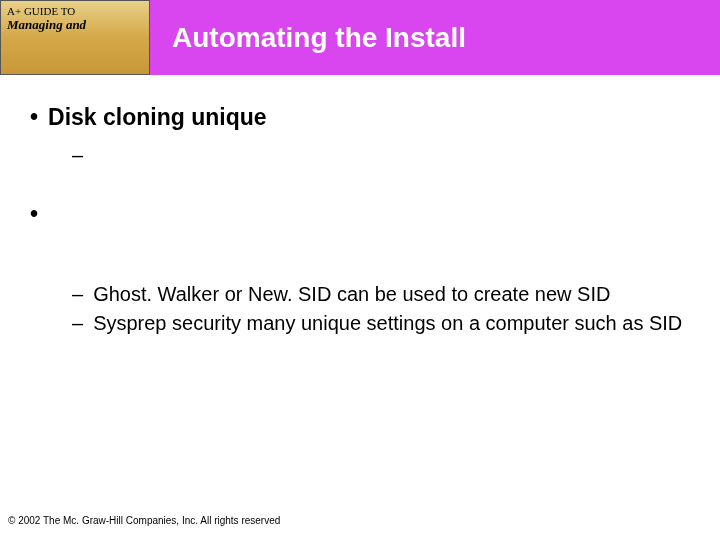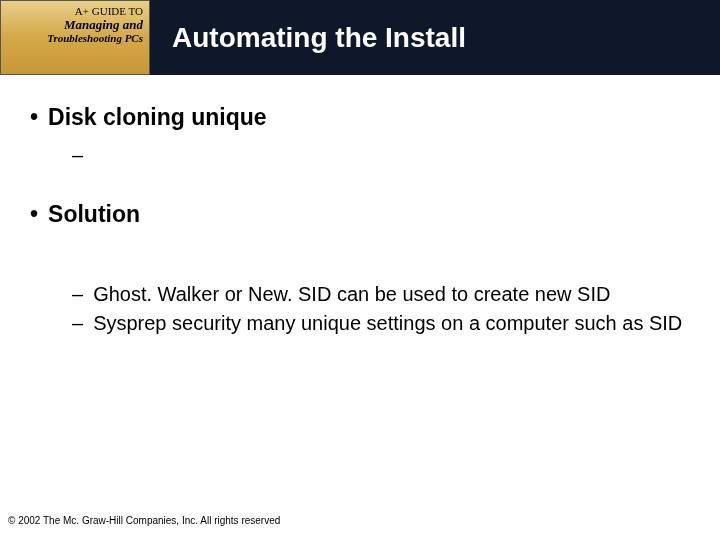--- a/index.html
+++ b/index.html
@@ -1,15 +1,15 @@
 <!DOCTYPE html>
 <html><head>
   <meta charset="utf-8">
   <style>
-    * { margin: 0; padding: 0; box-sizing: border-box; text-align: right; }
+    * { margin: 0; padding: 0; box-sizing: border-box; }
     body {
       width: 720px;
       height: 540px;
       background: #ffffff;
       font-family: Verdana, Arial, sans-serif;
       position: relative;
       overflow: hidden;
     }
     .header {
       display: flex;
@@ -40,21 +40,21 @@
     }
     .logo-bottom {
       color: #000;
       font-size: 11px;
       font-style: italic;
       font-weight: bold;
       line-height: 1.2;
     }
     .title-bar {
       flex: 1;
-      background: #0f172a;
+      background: #d946ef;
       display: flex;
       align-items: center;
       padding-left: 22px;
     }
     .title-text {
       color: #ffffff;
       font-size: 28px;
       font-weight: bold;
     }
     .content {
@@ -107,42 +107,40 @@
       color: #000;
     }
   </style>
 </head>
 <body>
 
 <div class="header">
   <div class="logo">
     <div class="logo-top">A+ GUIDE TO</div>
     <div class="logo-main">Managing and</div>
-    <div class="logo-bottom">Troubleshooting PCs</div>
   </div>
   <div class="title-bar">
     <div class="title-text">Automating the Install</div>
   </div>
 </div>
 
 <div class="content">
 
   <div class="bullet-l1">
     <div class="dot">•</div>
     <div class="text">Disk cloning unique</div>
   </div>
   <div class="bullet-l2">
     <div class="dash">–</div>
   </div>
 
   <div class="gap-medium"></div>
 
   <div class="bullet-l1">
     <div class="dot">•</div>
-    <div class="text">Solution</div>
   </div>
 
   <div class="gap-large"></div>
 
   <div class="bullet-l2">
     <div class="dash">–</div>
     <div class="text">Ghost. Walker or New. SID can be used to create new SID</div>
   </div>
   <div class="bullet-l2">
     <div class="dash">–</div>

